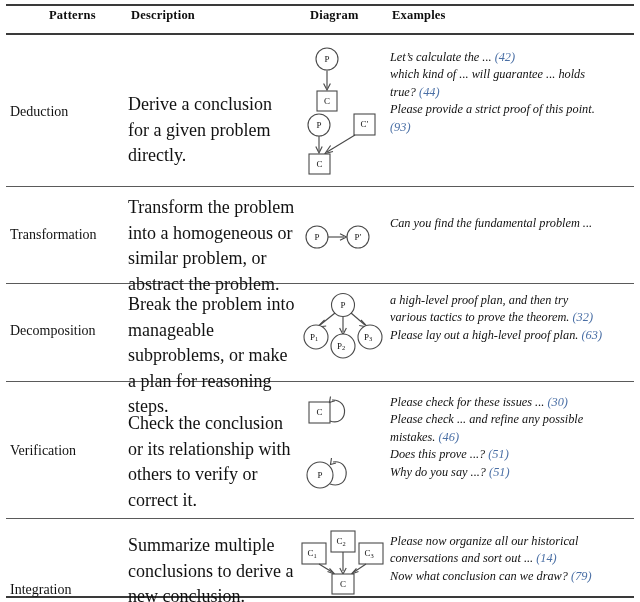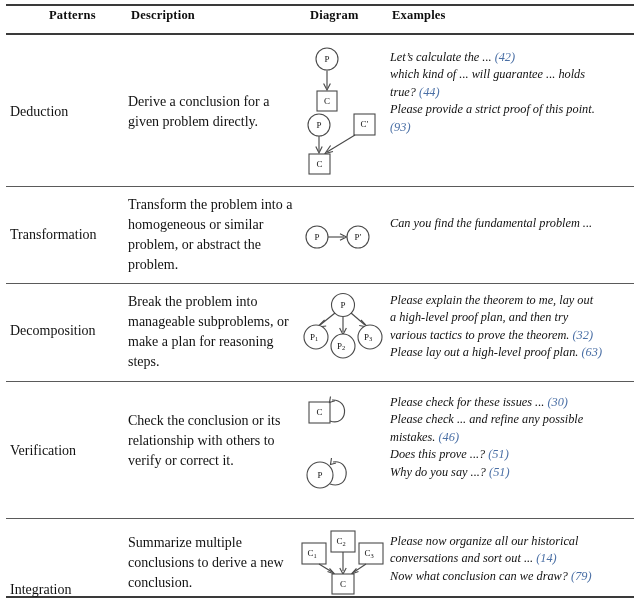--- a/index.html
+++ b/index.html
@@ -57,21 +57,21 @@
     left: 10px;
     width: 118px;
     font-size: 14px;
     line-height: 1.35;
     color: #111;
   }
   .cell-desc {
     position: absolute;
     left: 128px;
     width: 168px;
-    font-size: 14px;
+    font-size: 18px;
     line-height: 1.42;
     color: #111;
   }
   .cell-diagram {
     position: absolute;
     left: 300px;
     width: 86px;
   }
   .cell-examples {
     position: absolute;
@@ -196,21 +196,20 @@
         <circle class="nd" cx="16" cy="45" r="12"></circle>
         <text class="lbl" x="14" y="45.5">P<tspan class="lbl-sub" dy="2.5">1</tspan></text>
         <circle class="nd" cx="43" cy="54" r="12"></circle>
         <text class="lbl" x="41" y="54.5">P<tspan class="lbl-sub" dy="2.5">2</tspan></text>
         <circle class="nd" cx="70" cy="45" r="12"></circle>
         <text class="lbl" x="68" y="45.5">P<tspan class="lbl-sub" dy="2.5">3</tspan></text>
       </svg>
     </div>
 
     <div class="cell-examples" style="top:292px">
-      <div class="ex-line"><span>Please explain the theorem to me, lay out</span><span class="cite"></span></div>
       <div class="ex-line"><span>a high-level proof plan, and then try</span><span class="cite"></span></div>
       <div class="ex-line"><span>various tactics to prove the theorem. </span><span class="cite">(32)</span></div>
       <div class="ex-line"><span>Please lay out a high-level proof plan. </span><span class="cite">(63)</span></div>
     </div>
   </div>
 
   <div class="row">
     <div class="cell-pattern" style="top:442px">Verification</div>
     <div class="cell-desc" style="top:411px">Check the conclusion or its relationship with others to verify or correct it.</div>
 

